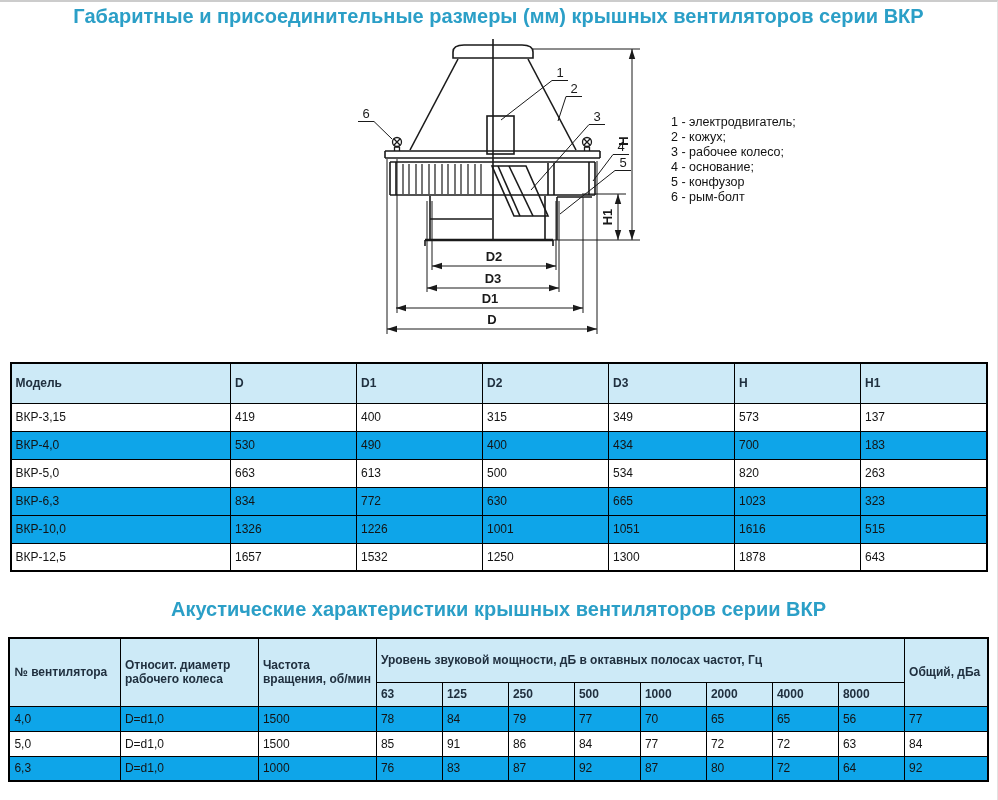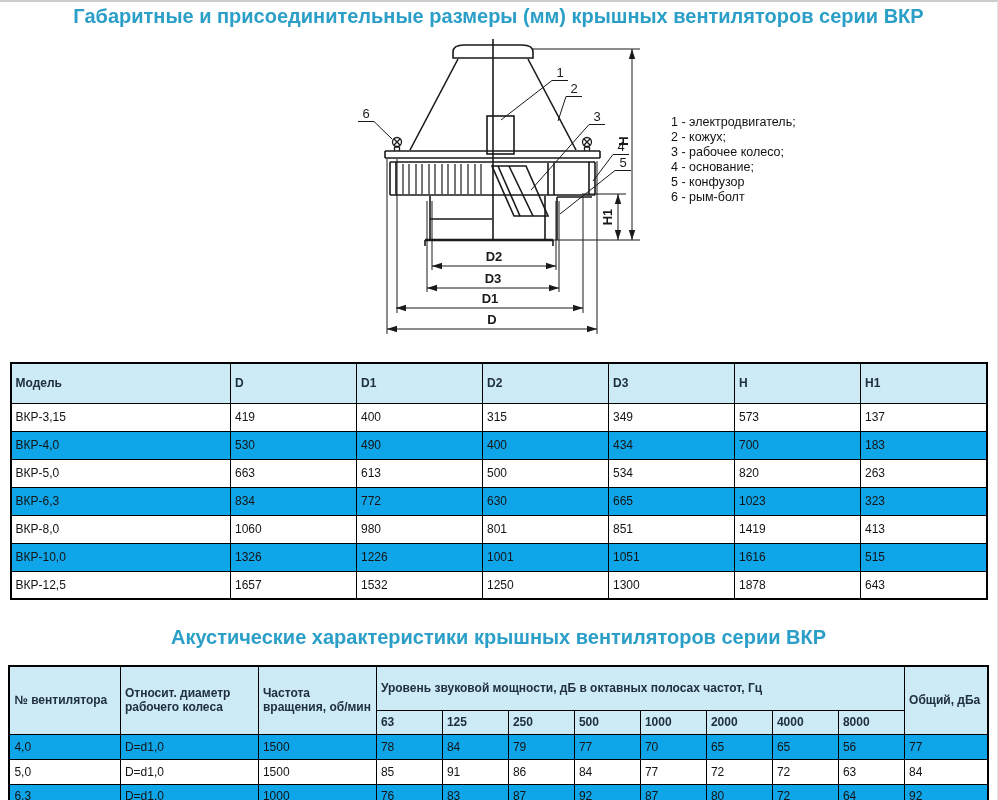--- a/index.html
+++ b/index.html
@@ -197,29 +197,20 @@
         </tr>
         <tr class="stripe">
           <td>ВКР-6,3</td>
           <td>834</td>
           <td>772</td>
           <td>630</td>
           <td>665</td>
           <td>1023</td>
           <td>323</td>
         </tr>
-        <tr>
-          <td>ВКР-8,0</td>
-          <td>1060</td>
-          <td>980</td>
-          <td>801</td>
-          <td>851</td>
-          <td>1419</td>
-          <td>413</td>
-        </tr>
         <tr class="stripe">
           <td>ВКР-10,0</td>
           <td>1326</td>
           <td>1226</td>
           <td>1001</td>
           <td>1051</td>
           <td>1616</td>
           <td>515</td>
         </tr>
         <tr>

